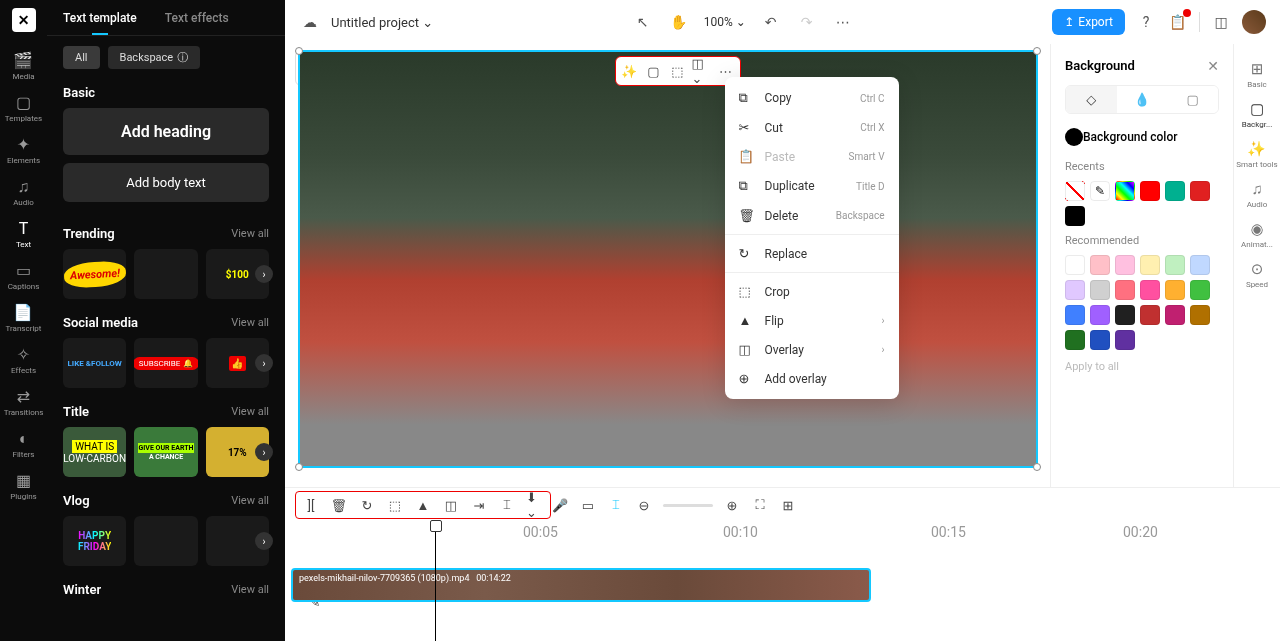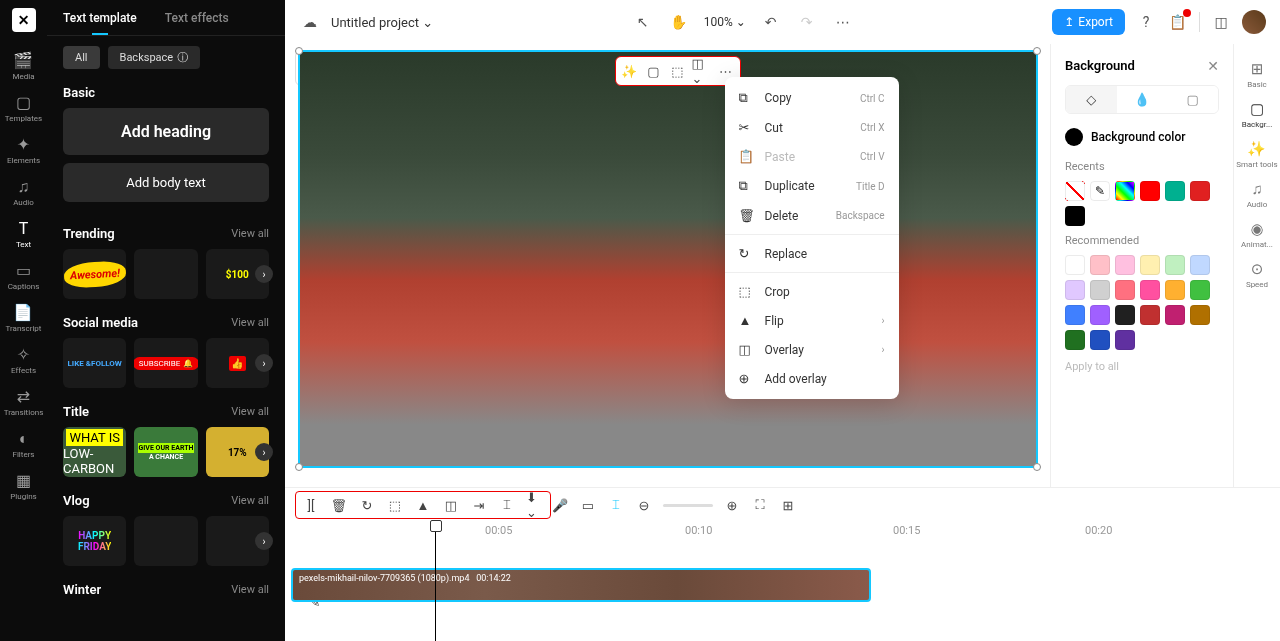--- a/index.html
+++ b/index.html
@@ -54,42 +54,42 @@
 .ctx-item .icon{width:16px;font-size:13px;}
 .ctx-item .label{flex:1;}
 .ctx-item .shortcut{font-size:10px;color:#999;text-align:center;}
 .ctx-sep{height:1px;background:#eee;margin:4px 0;}
 .rpanel{width:183px;background:#fff;padding:14px;border-left:1px solid #eee;position:relative;}
 .rpanel h3{font-size:13px;font-weight:600;margin-bottom:12px;}
 .rp-close{position:absolute;right:14px;top:14px;cursor:pointer;color:#888;font-size:14px;}
 .btabs{display:flex;gap:0;margin-bottom:14px;border:1px solid #eee;border-radius:6px;overflow:hidden;}
 .btab{flex:1;padding:6px;display:flex;align-items:center;justify-content:center;cursor:pointer;font-size:13px;color:#888;background:#fff;}
 .btab.active{background:#f5f5f5;color:#333;}
-.color-row{display:flex;align-items:center;gap:8px;margin-bottom:14px;}
+.color-row{display:flex;align-items:center;margin-bottom:14px;}
 .color-dot{width:18px;height:18px;border-radius:50%;background:#000;}
 .color-label{font-size:12px;font-weight:500;}
 .sub-label{font-size:11px;color:#888;margin-bottom:8px;}
 .swatch-row{display:flex;gap:5px;margin-bottom:8px;flex-wrap:wrap;}
 .swatch{width:20px;height:20px;border-radius:4px;cursor:pointer;border:1px solid rgba(0,0,0,0.08);}
 .apply{font-size:11px;color:#bbb;margin-top:10px;}
 .rnav{width:47px;background:#fff;border-left:1px solid #eee;display:flex;flex-direction:column;align-items:center;padding-top:10px;}
 .rnav-item{display:flex;flex-direction:column;align-items:center;justify-content:center;width:47px;height:40px;cursor:pointer;color:#777;font-size:8px;}
 .rnav-item.active{color:#333;}
 .rnav-item .icon{font-size:15px;margin-bottom:2px;}
 .timeline{height:154px;background:#fff;border-top:1px solid #eee;display:flex;flex-direction:column;}
 .tl-toolbar{height:34px;display:flex;align-items:center;padding:0 10px;}
 .tl-left{display:flex;gap:10px;border:1px solid #e00;padding:4px 6px;border-radius:4px;}
 .tl-icon{width:18px;height:18px;display:flex;align-items:center;justify-content:center;cursor:pointer;font-size:13px;color:#444;}
 .tl-center{flex:1;display:flex;align-items:center;justify-content:center;gap:10px;}
 .play-btn{width:22px;height:22px;border-radius:50%;background:#000;display:flex;align-items:center;justify-content:center;cursor:pointer;}
 .play-btn::after{content:"";border-left:7px solid #fff;border-top:4px solid transparent;border-bottom:4px solid transparent;margin-left:2px;}
 .tl-time{font-size:11px;color:#333;}
 .tl-time .dur{color:#aaa;}
 .tl-right{display:flex;align-items:center;gap:10px;}
-.tl-ruler{height:16px;position:relative;font-size:11px;color:#999;padding-left:60px;}
+.tl-ruler{height:16px;position:relative;font-size:14px;color:#999;padding-left:60px;margin-left:38px;}
 .tl-tick{position:absolute;top:2px;}
 .tl-tracks{flex:1;position:relative;padding-left:60px;}
 .tl-track-icons{position:absolute;left:0;top:0;width:60px;height:100%;display:flex;flex-direction:column;align-items:center;justify-content:center;gap:8px;}
 .tl-clip{position:absolute;top:30px;left:6px;width:580px;height:34px;background:linear-gradient(90deg,#6a4a3a,#7a5a4a,#6a4a3a,#8a5a4a);border:2px solid #14c8ff;border-radius:4px;padding:3px 6px;font-size:9px;color:#fff;overflow:hidden;}
 .tl-playhead{position:absolute;top:-16px;left:150px;width:1px;height:120px;background:#000;}
 .tl-playhead::before{content:"";position:absolute;top:-2px;left:-5px;width:10px;height:10px;border:1px solid #333;border-radius:2px;background:#fff;}
 .subscribe-badge{background:#e00;border-radius:10px;padding:2px 6px;font-size:8px;color:#fff;display:flex;align-items:flex-end;gap:3px;}
 .like-badge{display:flex;align-items:center;gap:4px;}
 .awesome{background:#ffd700;border-radius:50% 40% 50% 40%;padding:6px;color:#d00;font-weight:bold;font-size:11px;transform:rotate(-3deg);font-style:italic;}
 </style>
@@ -200,21 +200,21 @@
           </div>
         <div class="thumb-nav">›</div>
       </div>
     </div>
     <div class="lsection">
       <div class="lhead">
           <h3>Title</h3>
           <span>View all</span>
         </div>
       <div class="thumbs">
-        <div class="thumb" style="background:#3a5a3a;flex-direction:column;font-size:13px">
+        <div class="thumb" style="background:#3a5a3a;flex-direction:column;font-size:10px">
             <span style="background:#ff0;color:#000;padding:1px 3px">WHAT IS</span>
             <span style="color:#fff">LOW-CARBON</span>
           </div>
         <div class="thumb" style="background:#3a7a3a;flex-direction:column;font-size:7px;font-weight:bold">
             <span style="background:#af0;color:#000;padding:1px">GIVE OUR EARTH</span>
             <span>A CHANCE</span>
           </div>
         <div class="thumb" style="background:#d4b030;color:#000;font-weight:bold">17%</div>
         <div class="thumb-nav">›</div>
       </div>
@@ -296,21 +296,21 @@
                 <span class="shortcut">Ctrl  C</span>
               </div>
             <div class="ctx-item">
                 <span class="icon">✂</span>
                 <span class="label">Cut</span>
                 <span class="shortcut">Ctrl  X</span>
               </div>
             <div class="ctx-item disabled">
                 <span class="icon">📋</span>
                 <span class="label">Paste</span>
-                <span class="shortcut">Ctrl  V</span>
+                <span class="shortcut">Smart  V</span>
               </div>
             <div class="ctx-item">
                 <span class="icon">⧉</span>
                 <span class="label">Duplicate</span>
                 <span class="shortcut">Title  D</span>
               </div>
             <div class="ctx-item">
                 <span class="icon">🗑</span>
                 <span class="label">Delete</span>
                 <span class="shortcut">Backspace</span>

